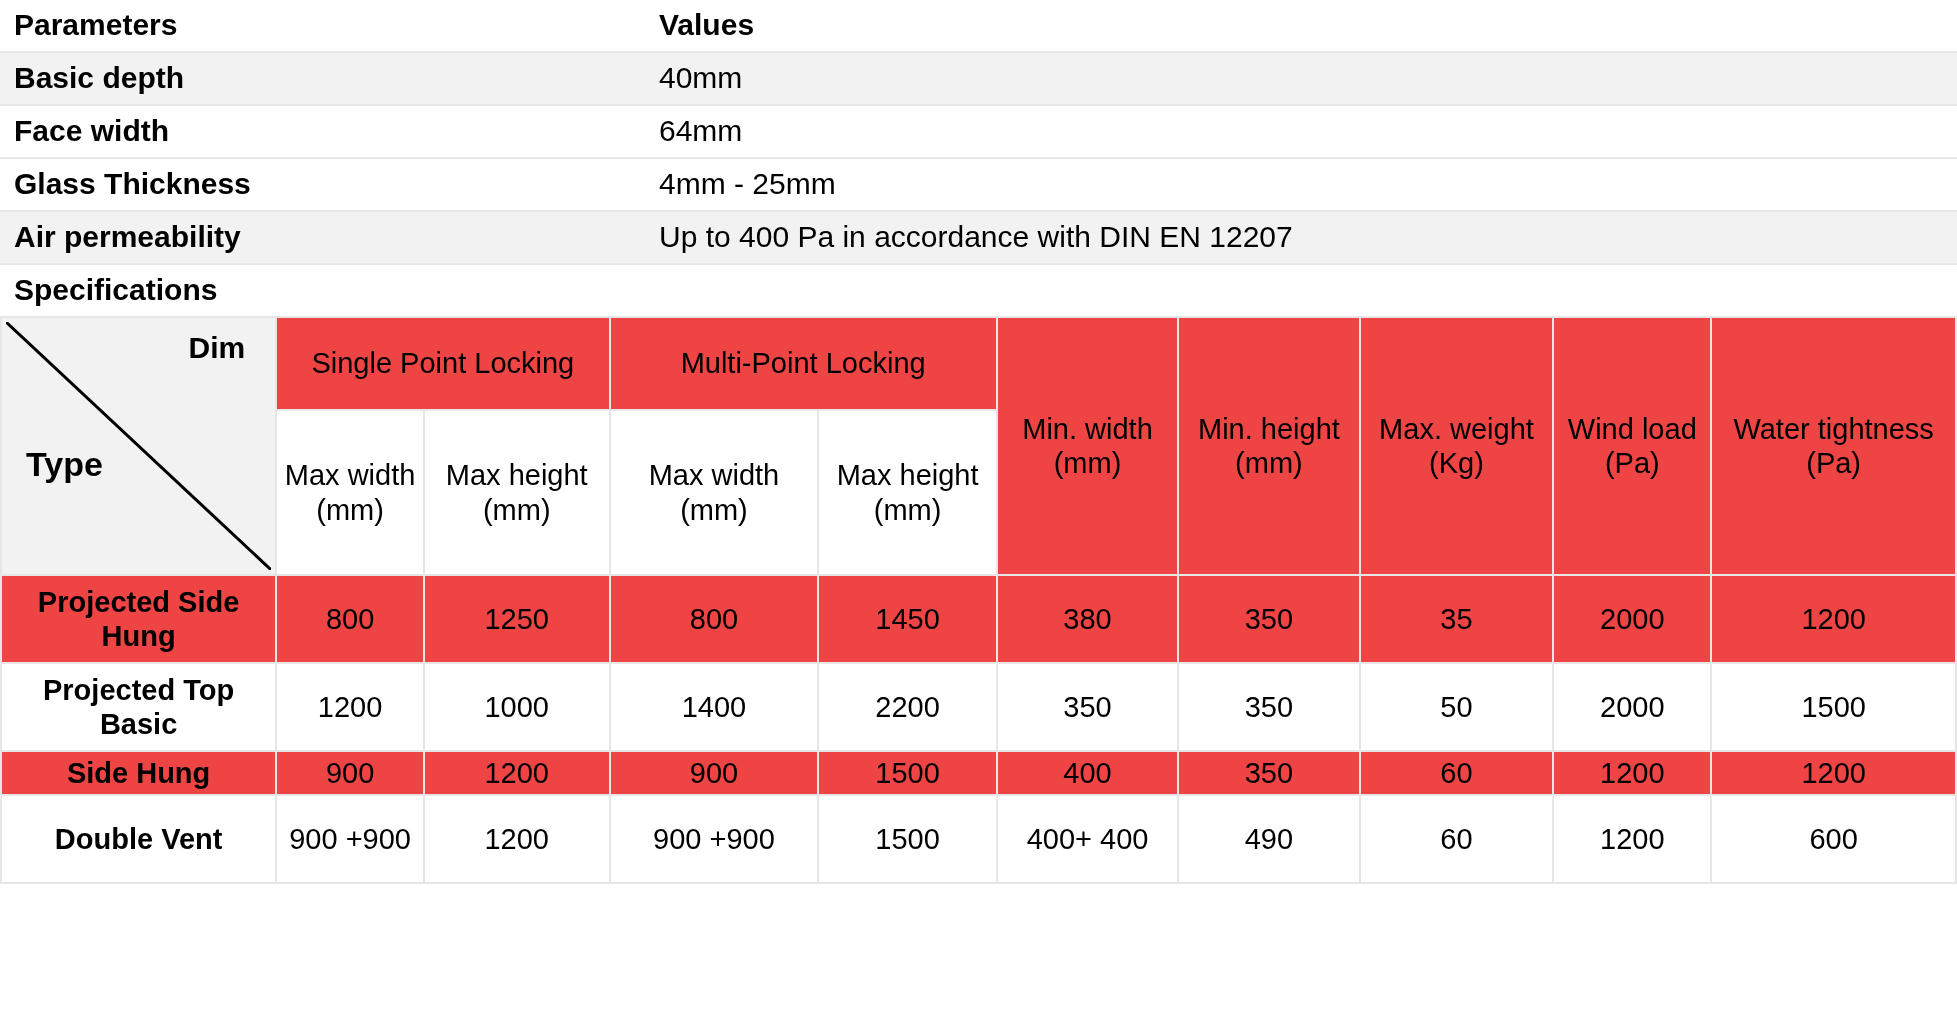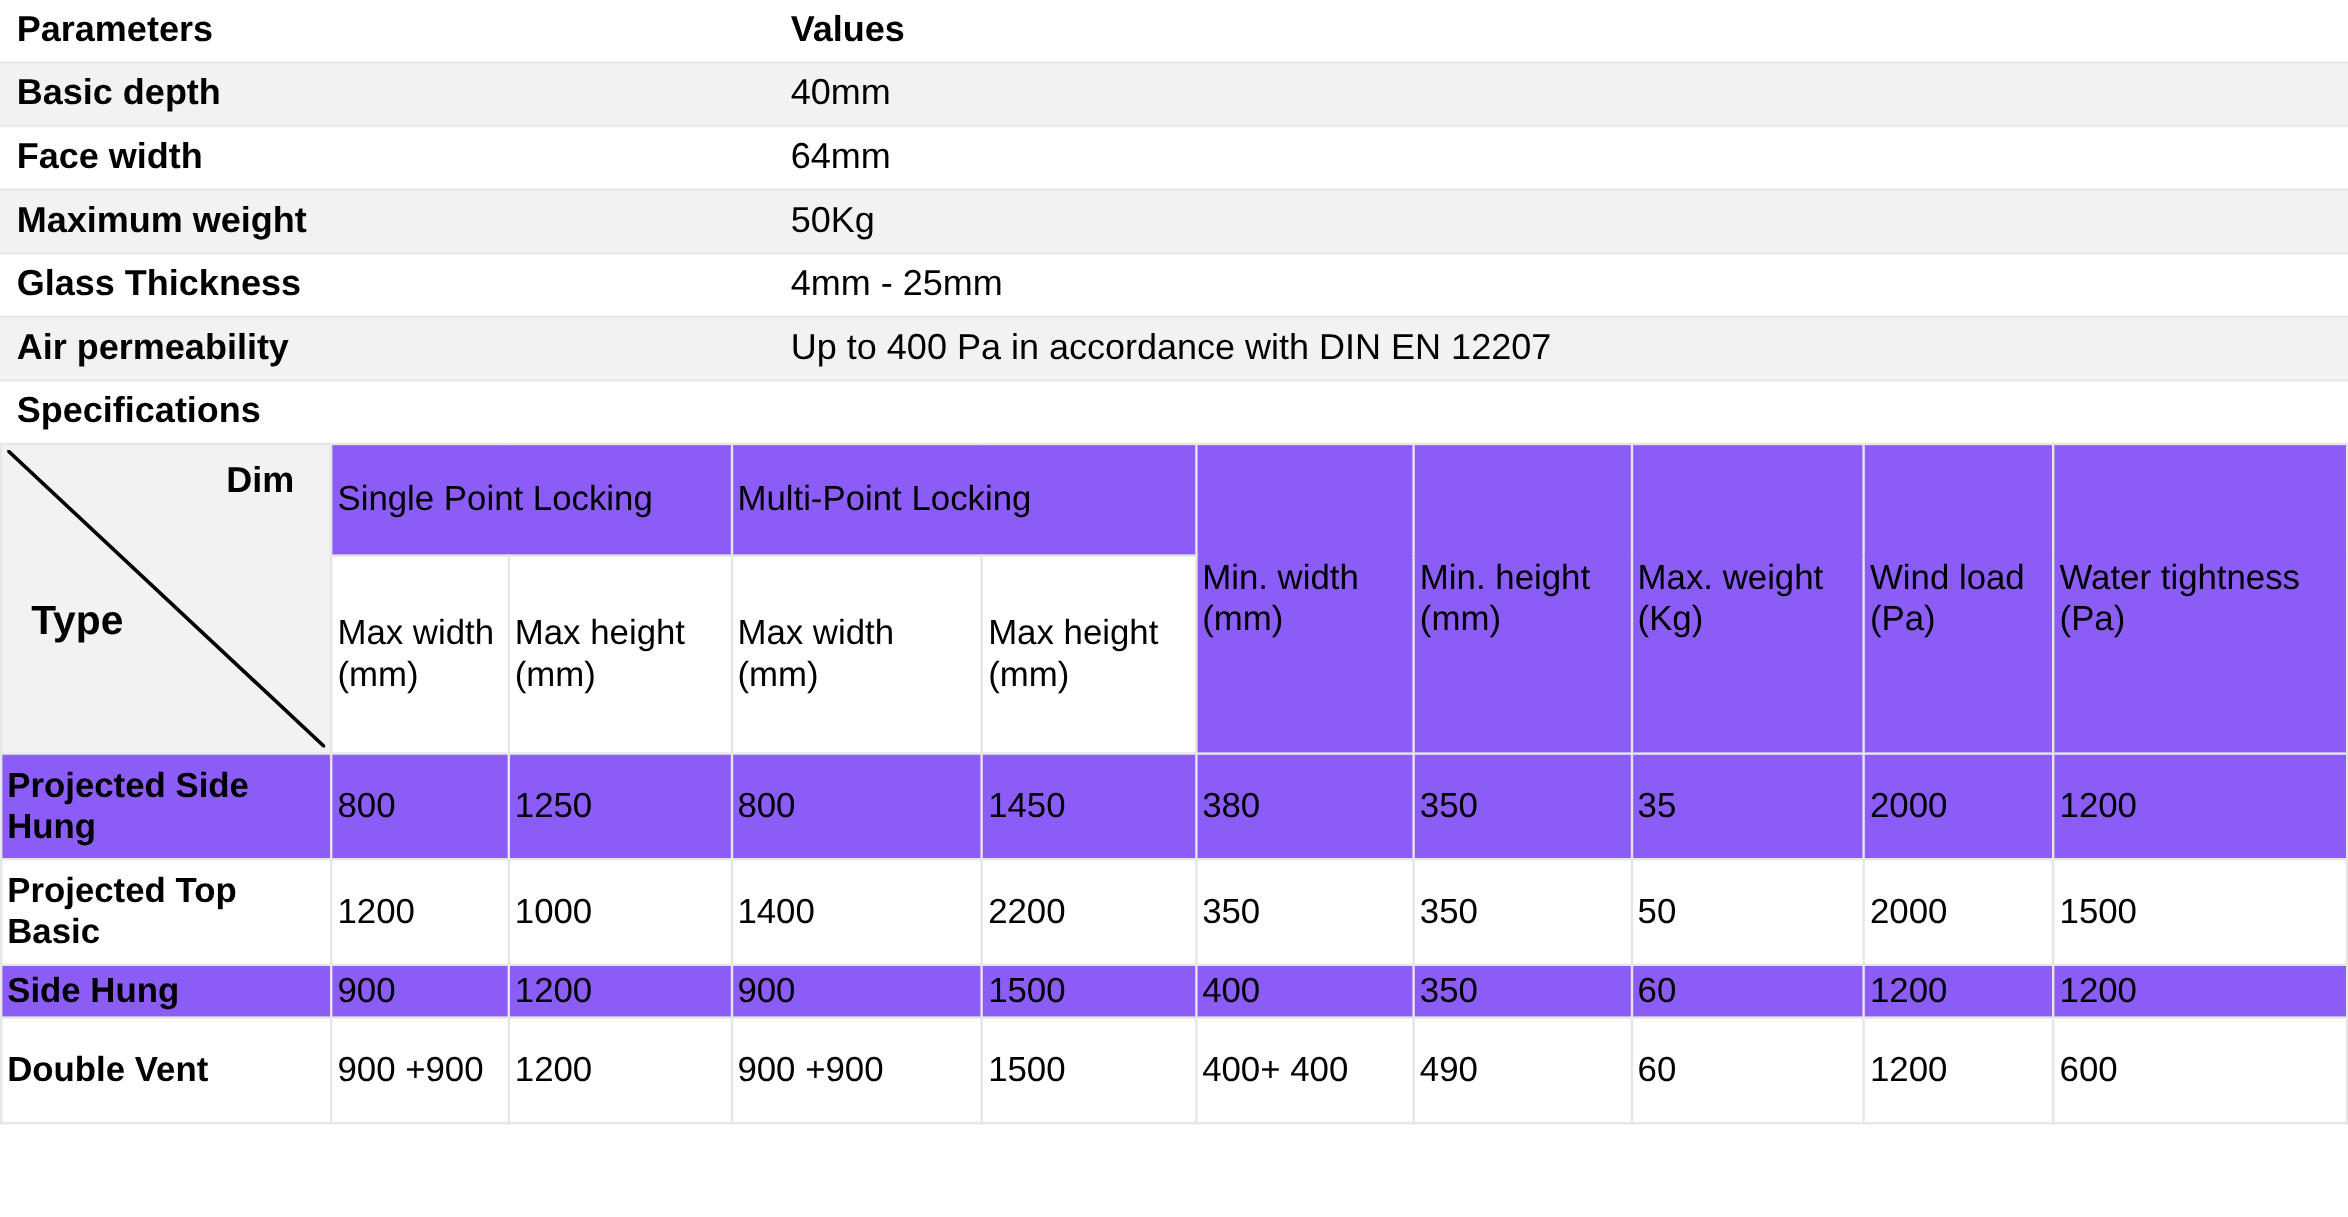--- a/index.html
+++ b/index.html
@@ -62,26 +62,26 @@
   table.spec {
     width: 1957px;
     border-collapse: collapse;
     table-layout: fixed;
     margin-top: 0;
   }
   table.spec td {
     border: 2px solid #e6e6e6;
     font-size: 29px;
     line-height: 1.18;
-    text-align: left;
+    text-align: center;
     vertical-align: middle;
     padding: 4px 4px;
   }
   table.spec td.shade {
-    background: #8b5cf6;
+    background: #ef4444;
   }
   table.spec td.white {
     background: #ffffff;
   }
   td.corner {
     position: relative;
     padding: 0;
     background: #f2f2f2;
     border-left: none;
   }
@@ -136,24 +136,20 @@
         <td class="key">Parameters</td>
         <td class="val">Values</td>
       </tr>
       <tr class="shade">
         <td class="key">Basic depth</td>
         <td class="val">40mm</td>
       </tr>
       <tr>
         <td class="key">Face width</td>
         <td class="val">64mm</td>
-      </tr>
-      <tr class="shade">
-        <td class="key">Maximum weight</td>
-        <td class="val">50Kg</td>
       </tr>
       <tr>
         <td class="key">Glass Thickness</td>
         <td class="val">4mm - 25mm</td>
       </tr>
       <tr class="shade">
         <td class="key">Air permeability</td>
         <td class="val">Up to 400 Pa in accordance with DIN EN 12207</td>
       </tr>
       <tr class="spec-title-row">

